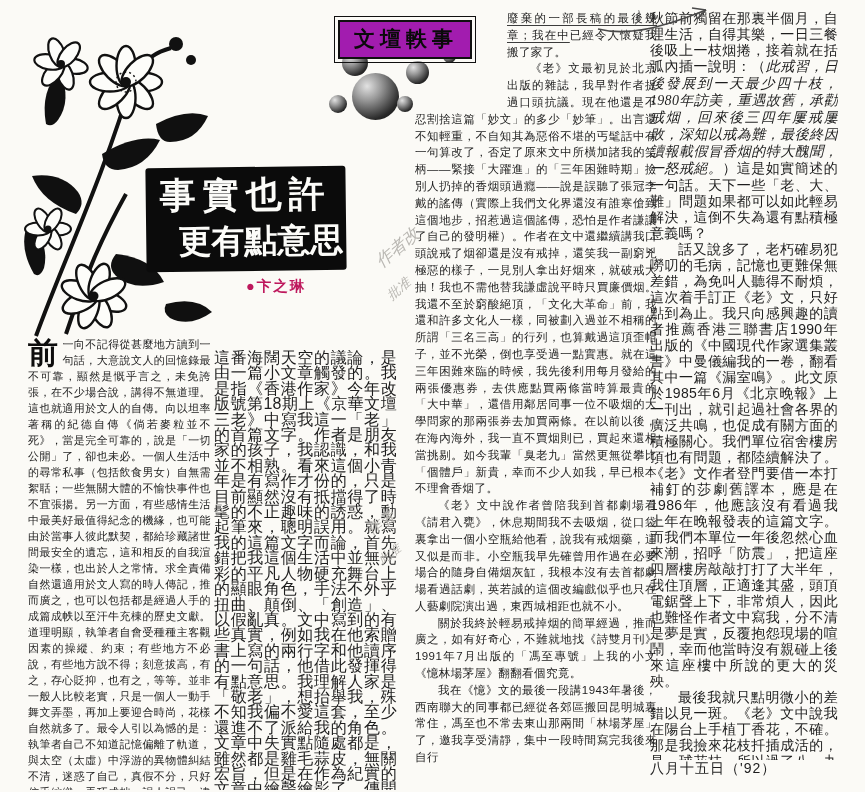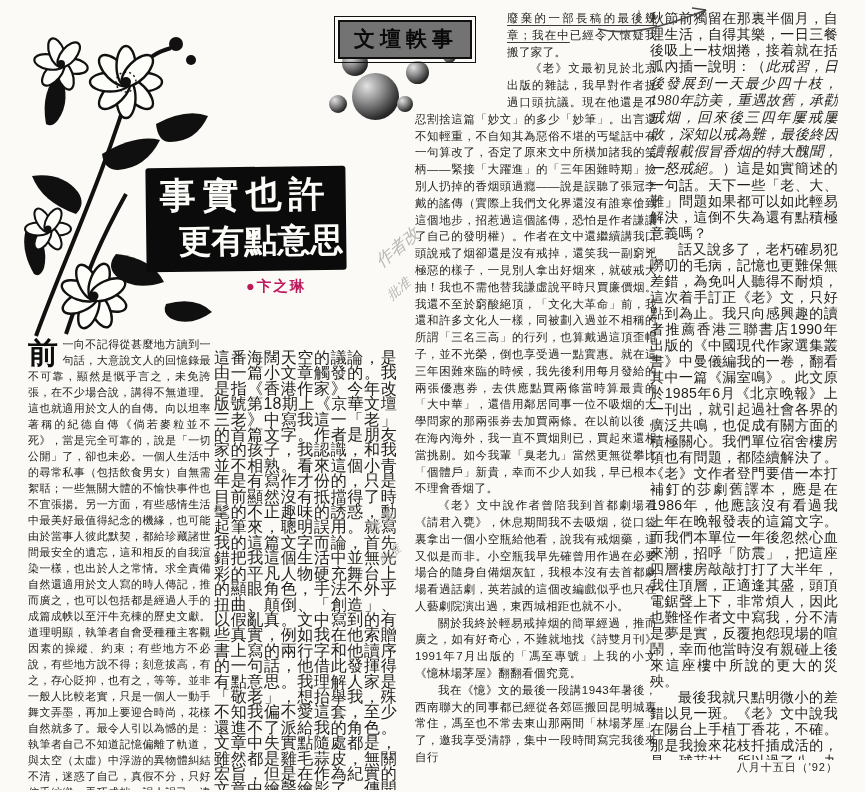--- a/index.html
+++ b/index.html
@@ -3,21 +3,21 @@
 <meta charset="utf-8">
 <style>
   html,body{margin:0;padding:0;background:#e9e7e2;}
   .page{
     position:relative;width:865px;height:792px;background:#fbfaf6;
     font-family:"Liberation Sans",sans-serif;color:#1b1b1b;overflow:hidden;
     box-shadow:0 0 4px rgba(0,0,0,.25);
   }
   
   .badge{
-    position:absolute;left:338px;top:20px;background:#737373;
+    position:absolute;left:338px;top:20px;background:#a21caf;
     border:2px solid #101010;outline:1.5px solid #101010;outline-offset:3.5px;
     padding:3px 12px 4px 14px;font-size:21px;font-weight:bold;letter-spacing:5px;
     font-family:"Liberation Serif",serif;color:#0a0a0a;z-index:4;
   }
   .ball{position:absolute;border-radius:50%;z-index:3;
     background:radial-gradient(circle at 32% 28%, #e2e2e2 0%, #9a9a9a 30%, #2a2a2a 72%, #050505 100%);}
   
   .title-block{position:absolute;left:146px;top:167px;width:200px;height:104px;
     background:#0b0b0b;transform:rotate(-0.7deg);border-radius:3px;z-index:2;}
   .title-l1{position:absolute;left:14px;top:4px;color:#fcfcf9;font-size:36px;font-weight:bold;
@@ -31,22 +31,22 @@
   .col p{margin:0;text-indent:2em;}
   .col p.no-indent{text-indent:0;}
   .col1{left:28px;top:336px;width:183px;height:454px;font-size:11px;line-height:16px;letter-spacing:.4px;}
   .col2{left:214px;top:350px;width:183px;height:440px;font-size:16px;line-height:15.4px;letter-spacing:.3px;}
   .col3{left:415px;top:10px;width:242px;height:778px;font-size:11.5px;line-height:16.8px;letter-spacing:.4px;}
   .col4{left:650px;top:10px;width:188px;height:750px;font-size:14px;line-height:16px;letter-spacing:.3px;}
   .c3-spacer{float:left;width:92px;height:88px;}
   .dropcap{float:left;font-size:30px;line-height:31px;font-weight:bold;padding:1px 4px 0 0;color:#0d0d0d;}
   .underlined{text-decoration:underline;text-decoration-thickness:1.3px;text-underline-offset:3px;text-decoration-color:#3c3c3c;}
   .quote-italic{font-style:italic;font-family:"Liberation Serif",serif;}
-  .date-line{position:absolute;left:650px;top:760px;width:188px;text-align:right;
-    font-size:11px;letter-spacing:1px;color:#1d1d1d;}
+  .date-line{position:absolute;left:650px;top:760px;width:188px;
+    font-size:14px;letter-spacing:1px;color:#1d1d1d;}
   
   .ann{position:absolute;color:#b9b7b2;font-family:"DejaVu Serif",serif;font-style:italic;z-index:5;pointer-events:none;}
   .paren-mark{position:absolute;left:634px;top:6px;color:#6d6d6d;font-size:17px;transform:rotate(14deg);z-index:5;}
   .arrow-svg{position:absolute;left:594px;top:0;z-index:5;pointer-events:none;}
   .flower{position:absolute;left:6px;top:4px;z-index:1;}
 </style>
 </head>
 <body>
 
 <div class="page">

